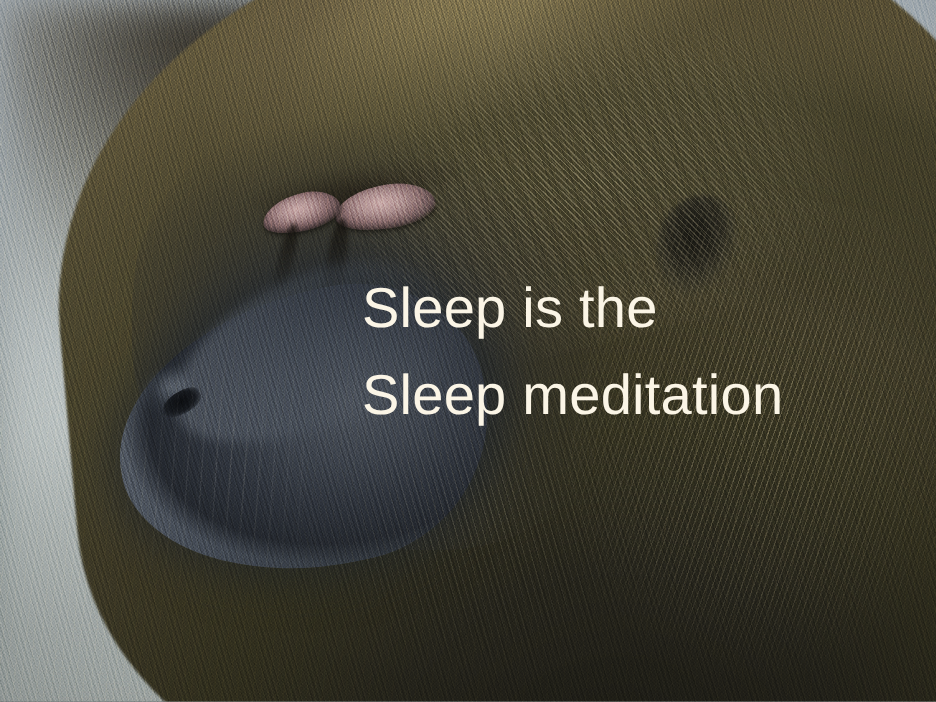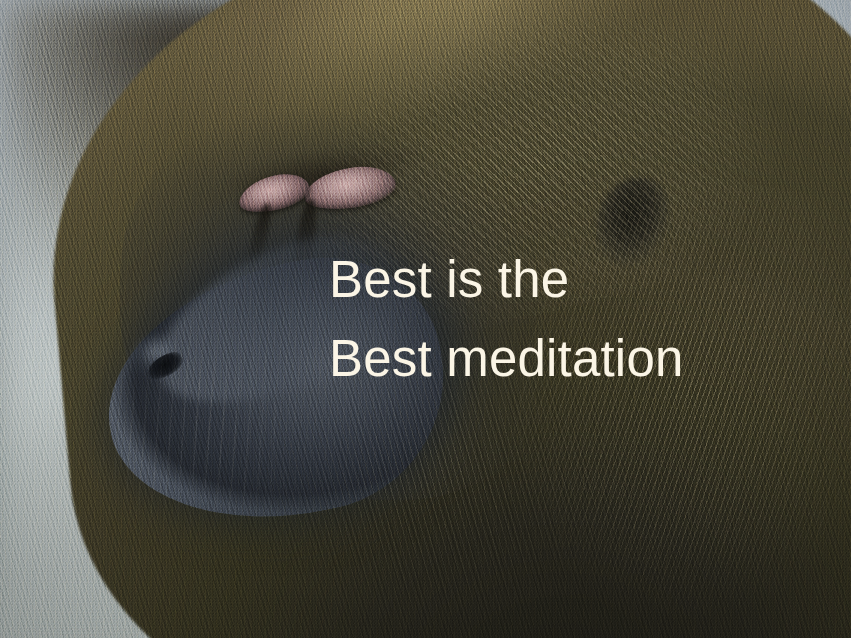--- a/index.html
+++ b/index.html
@@ -291,17 +291,17 @@
   <div class="fur"></div>
   <div class="fur-crown"></div>
   <div class="fur-ruff"></div>
   <div class="fur-cheek"></div>
   <div class="whiskers"></div>
 
   <div class="grain"></div>
   <div class="vignette"></div>
 
   <div id="caption">
-    <span class="line">Best is the</span>
-    <span class="line">Best meditation</span>
+    <span class="line">Sleep is the</span>
+    <span class="line">Sleep meditation</span>
   </div>
 
 </div>
 
 </body></html>

